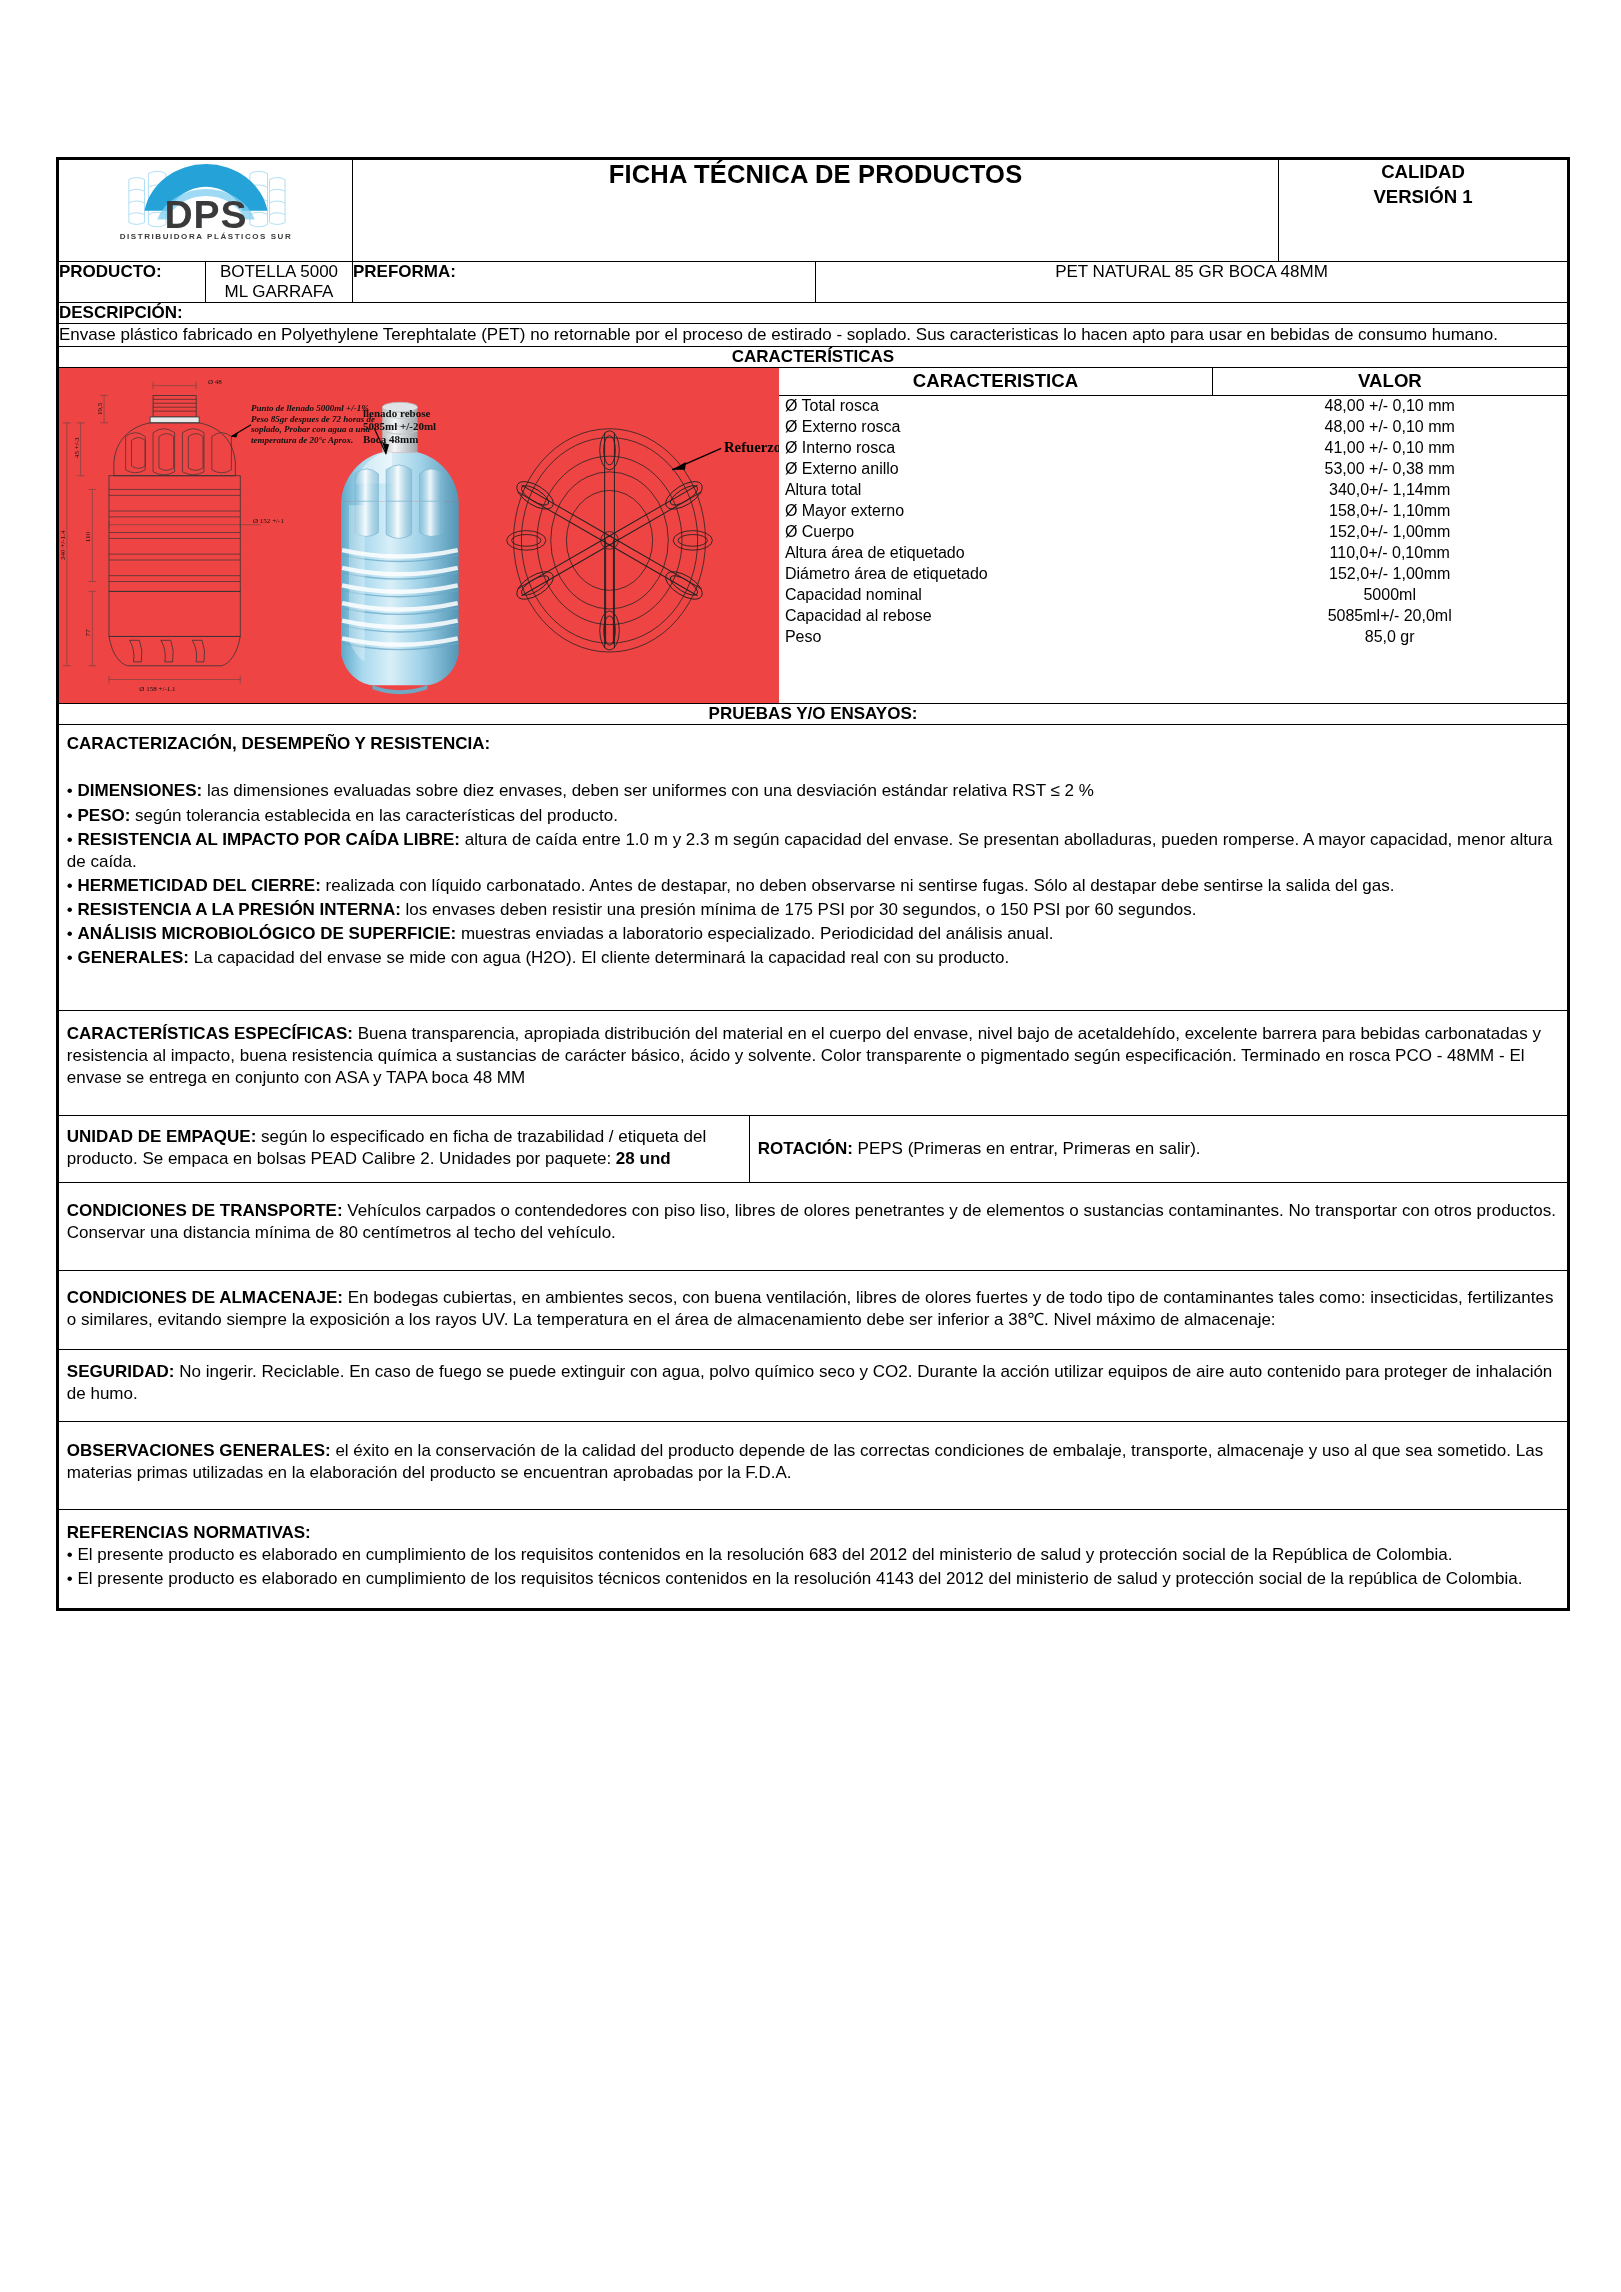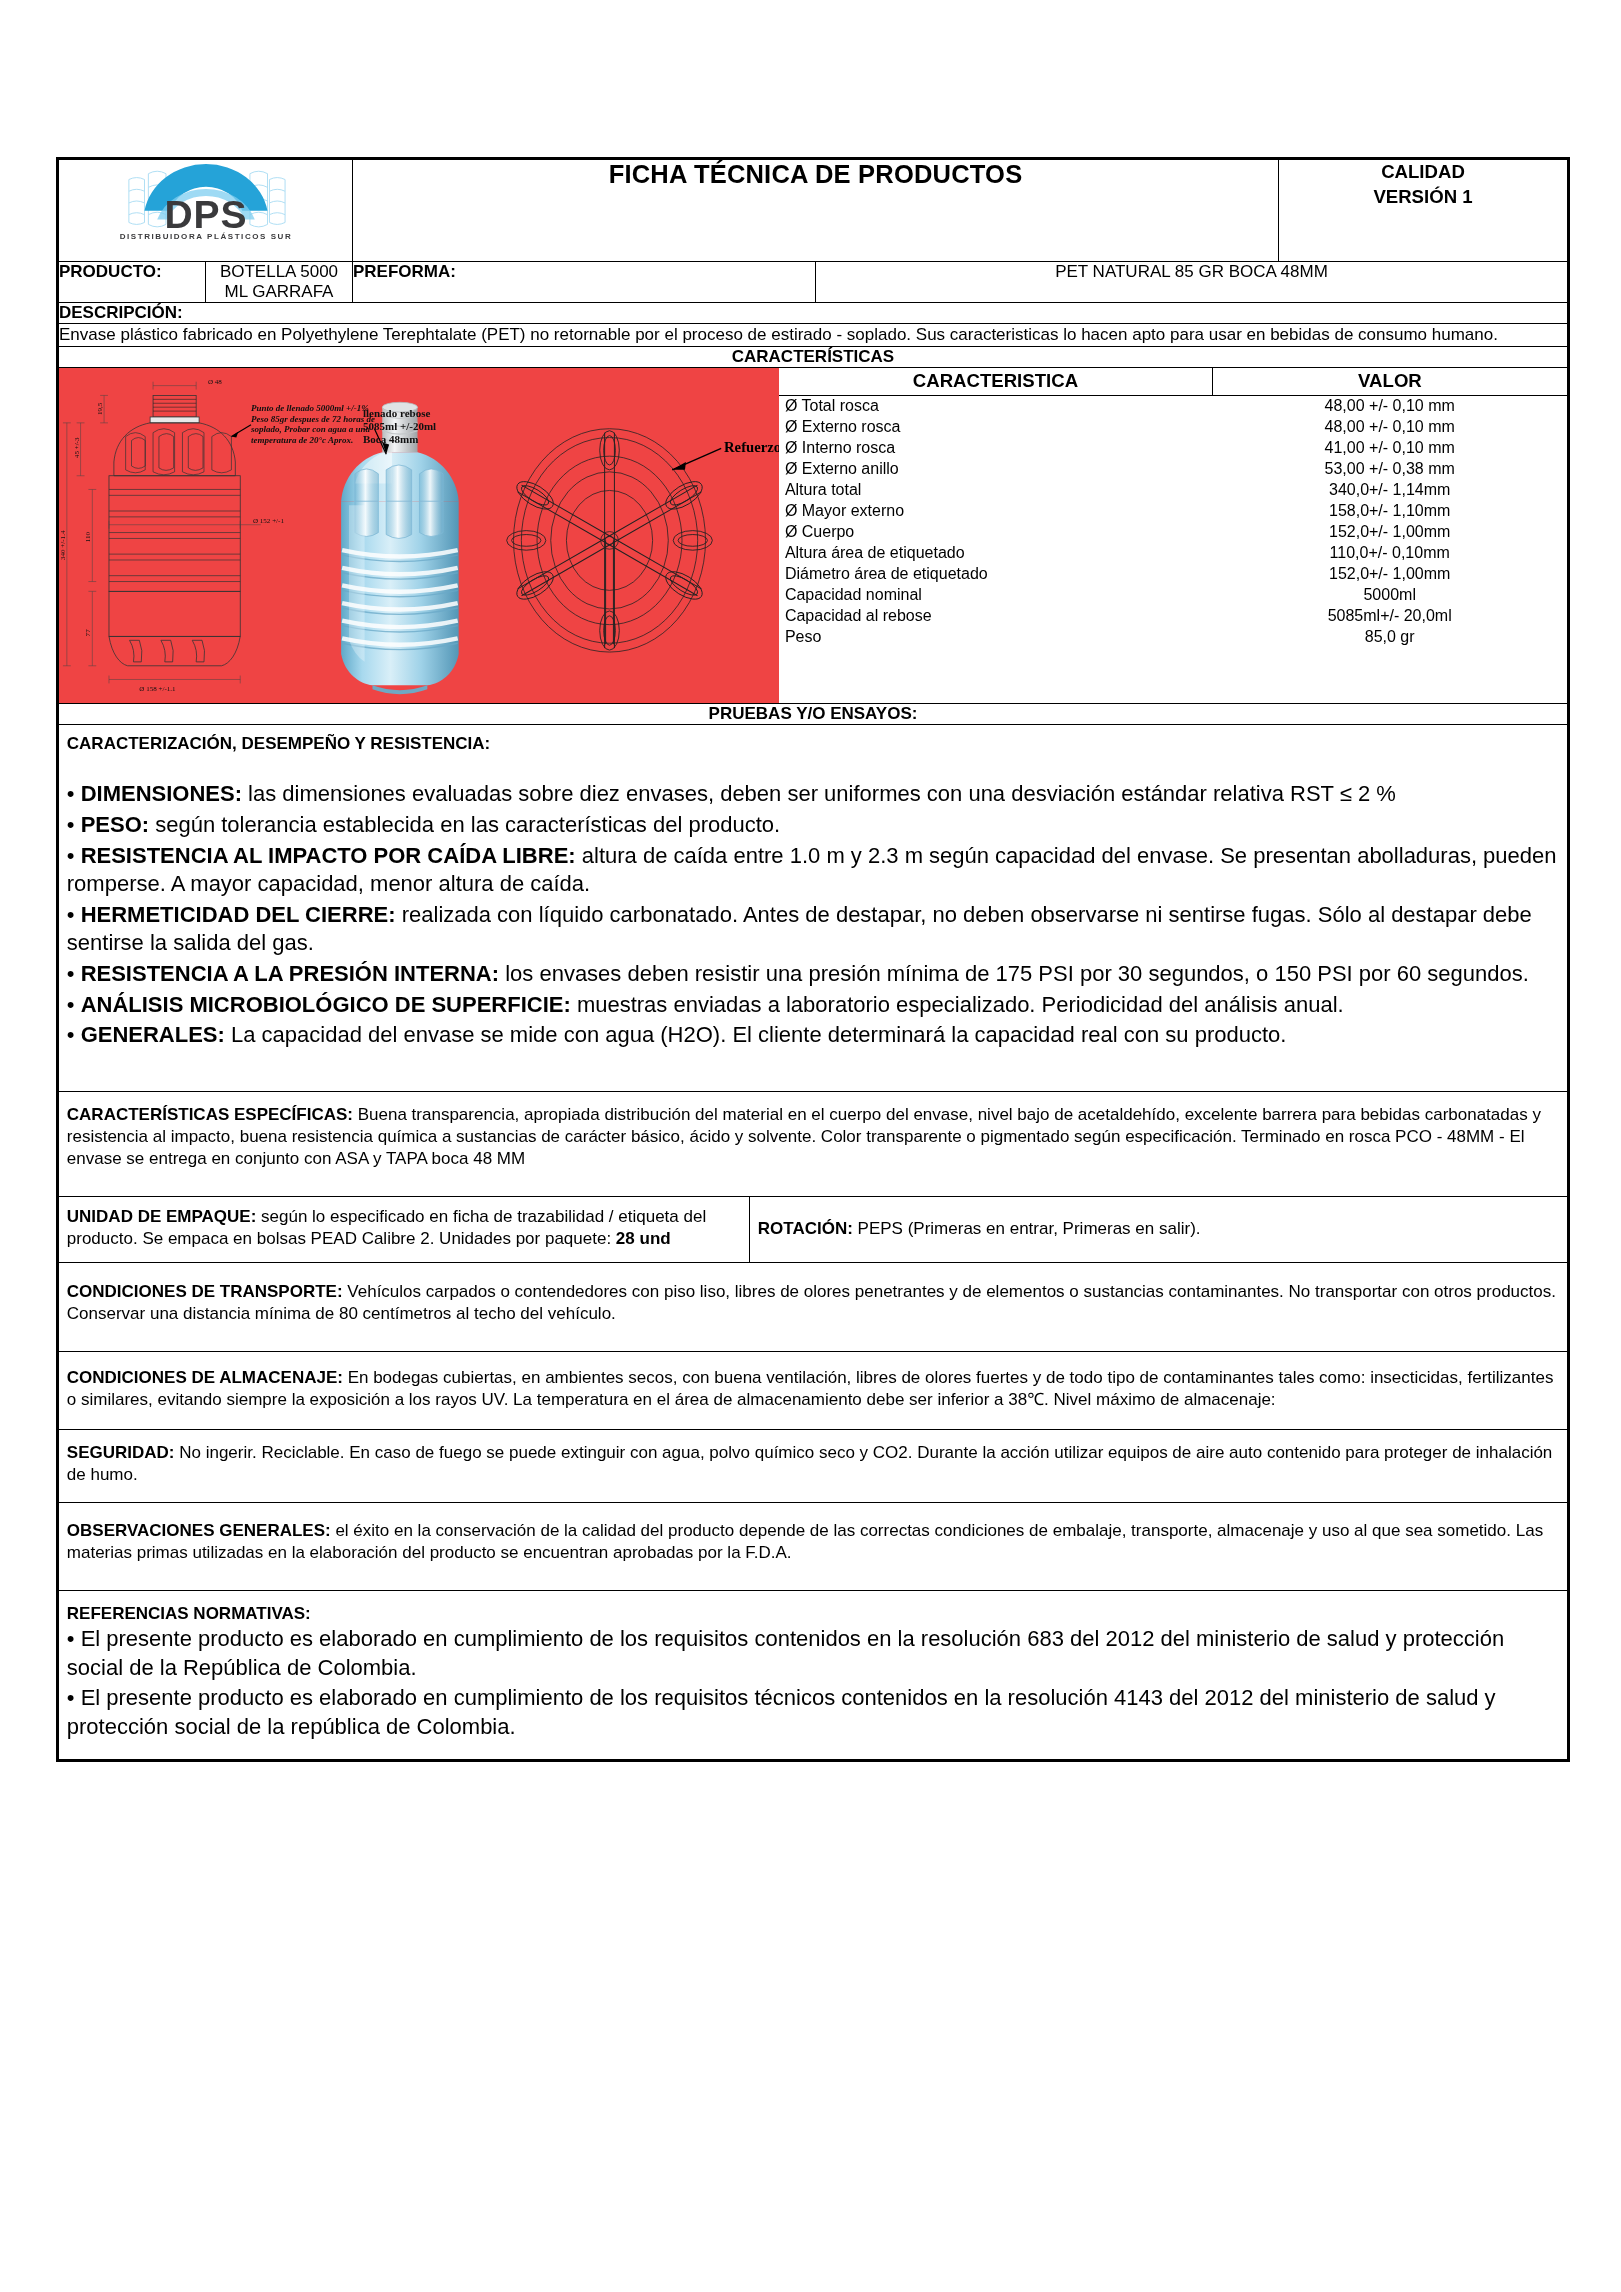--- a/index.html
+++ b/index.html
@@ -78,21 +78,21 @@
     position: absolute; font-family: "Liberation Serif", serif;
     font-size: 9px; line-height: 1.17; color: #101010; font-weight: 600;
   }
   .refuerzos-lbl {
     position: absolute; font-family: "Liberation Serif", serif;
     font-weight: bold; font-size: 14.7px; color: #000;
   }
   .dimtxt { font-family: "Liberation Serif", serif; font-size: 7.2px; fill: #111; }
 
   
-  .bullets p { margin: 0 0 2px 0; font-size: 22px; line-height: 1.30; }
+  .bullets p { margin: 0 0 2px 0; font-size: 17px; line-height: 1.30; }
   .spacer-lg { height: 25.5px; }
 
   .two-col { display: flex; width: 100%; }
   .two-col .left { width: 691px; flex: 0 0 691px; border-right: 1.5px solid #000; padding: 9.8px 7.8px 11.8px 7.8px; }
   .two-col .right { flex: 1 1 auto; padding: 9.8px 7.8px; display: flex; align-items: center; justify-content: flex-start; text-align: center; }
 </style>
 </head>
 <body>
 
 <div class="page">

